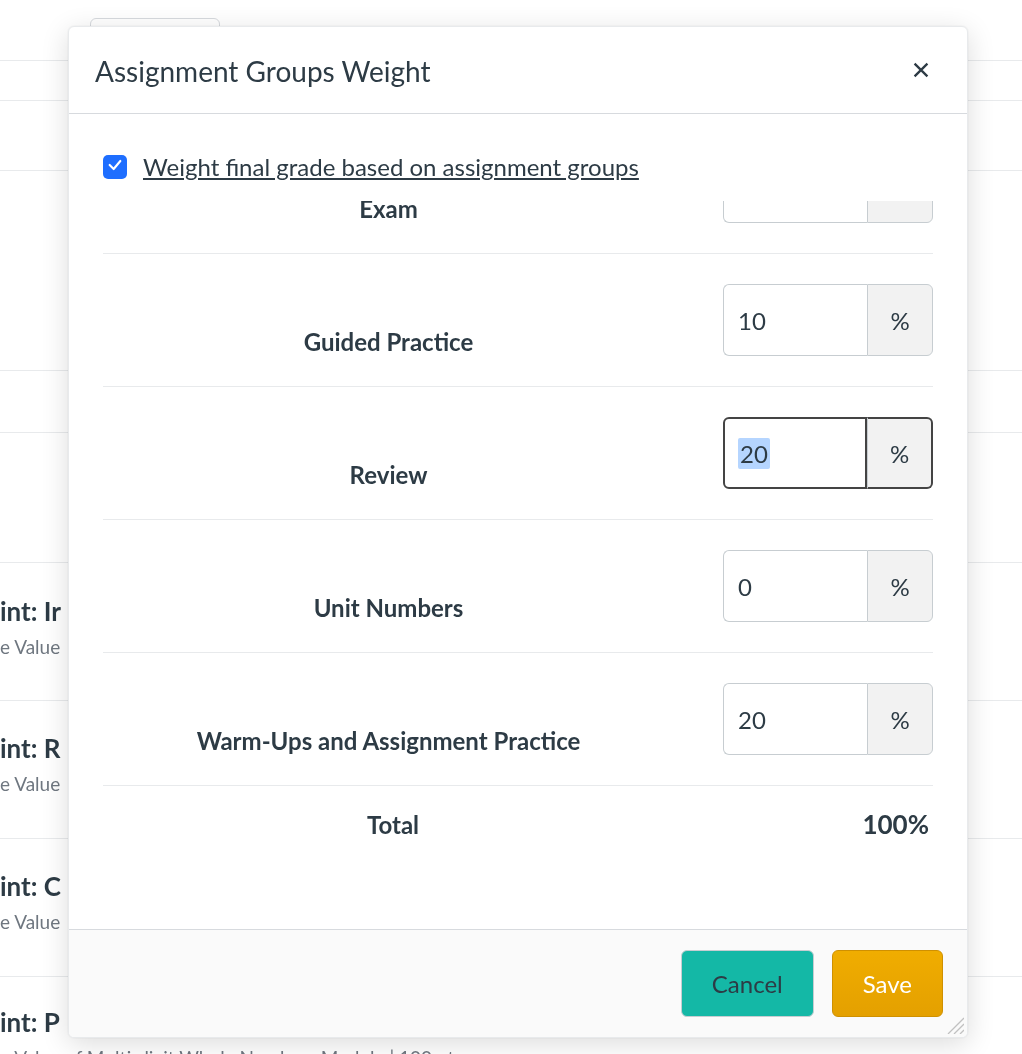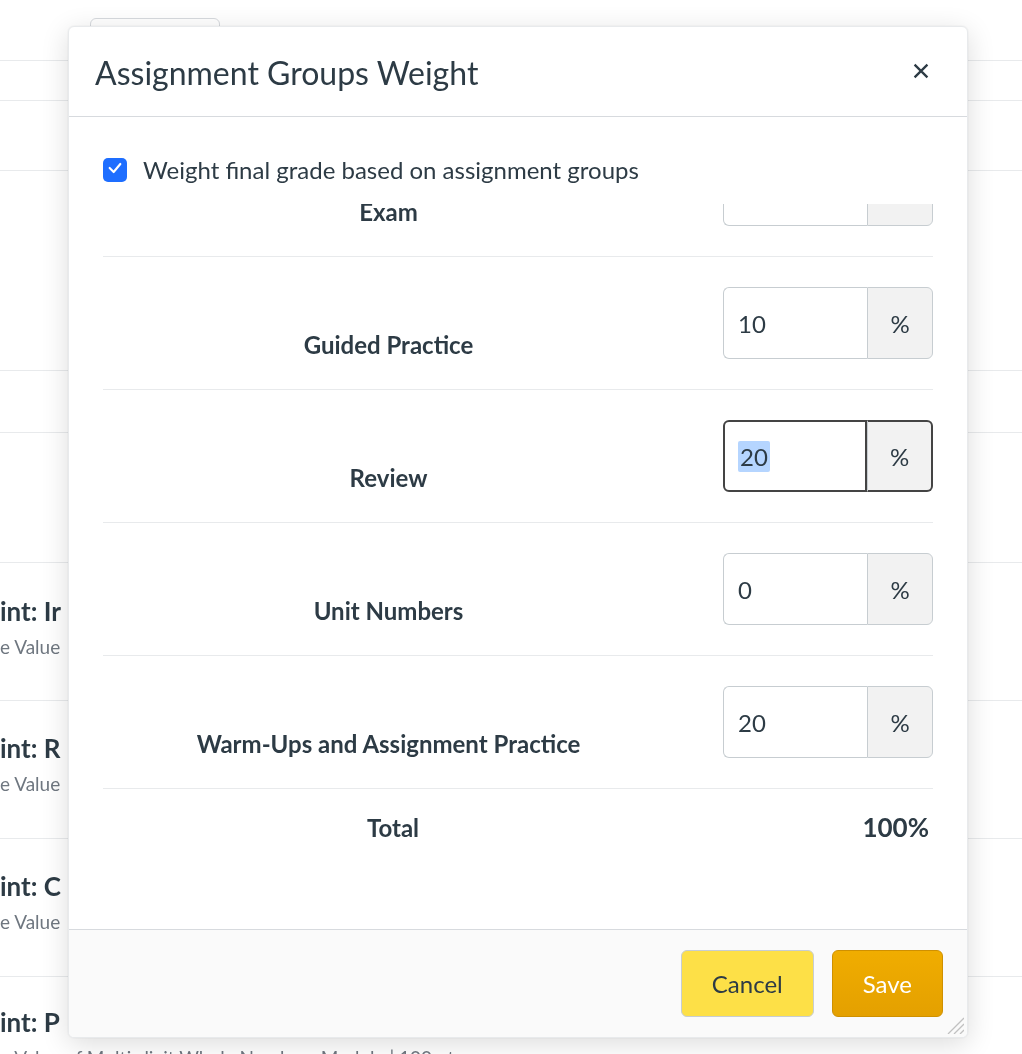--- a/index.html
+++ b/index.html
@@ -42,33 +42,34 @@
     border-radius: 6px;
     box-shadow: 0 6px 28px rgba(0,0,0,0.14), 0 0 0 1px rgba(0,0,0,0.02);
     display: flex; flex-direction: column;
     overflow: hidden;
   }
   .modal-header {
     display: flex; align-items: center; justify-content: space-between;
     padding: 26px 28px 24px 26px;
     border-bottom: 1px solid #d7dade;
   }
-  .modal-title { font-size: 32px; font-weight: 400; color: #2d3b45; text-align: right; }
+  .modal-title { font-size: 28px; font-weight: 400; color: #2d3b45; text-align: right; }
   .close-btn {
     background: none; border: none; cursor: pointer;
     width: 36px; height: 36px; display: flex; align-items: center; justify-content: center;
     color: #2d3b45;
   }
   .close-btn svg { width: 22px; height: 22px; stroke: currentColor; stroke-width: 2.5; }
 
   .modal-body {
     flex: 1;
     padding: 38px 34px 0 34px;
     overflow: hidden;
     position: relative;
+    text-decoration: underline;
   }
 
   .check-row {
     display: flex; align-items: center; gap: 16px;
     margin-bottom: 20px;
   }
   .checkbox {
     width: 24px; height: 24px; border-radius: 5px;
     background: #1e6eff;
     display: flex; align-items: center; justify-content: center;
@@ -149,21 +150,21 @@
     position: relative;
   }
   .btn {
     font-size: 24px;
     padding: 18px 30px;
     border-radius: 6px;
     cursor: pointer;
     font-family: inherit;
   }
   .btn-cancel {
-    background: #fde047; color: #2d3b45;
+    background: #14b8a6; color: #2d3b45;
     border: 1px solid #c7cdd1;
   }
   .btn-save {
     background: #eaa400;
     background: linear-gradient(#f0ad00,#e4a000);
     color: #fff;
     border: 1px solid #cf9000;
     font-weight: 400;
   }
   .resize-grip {

